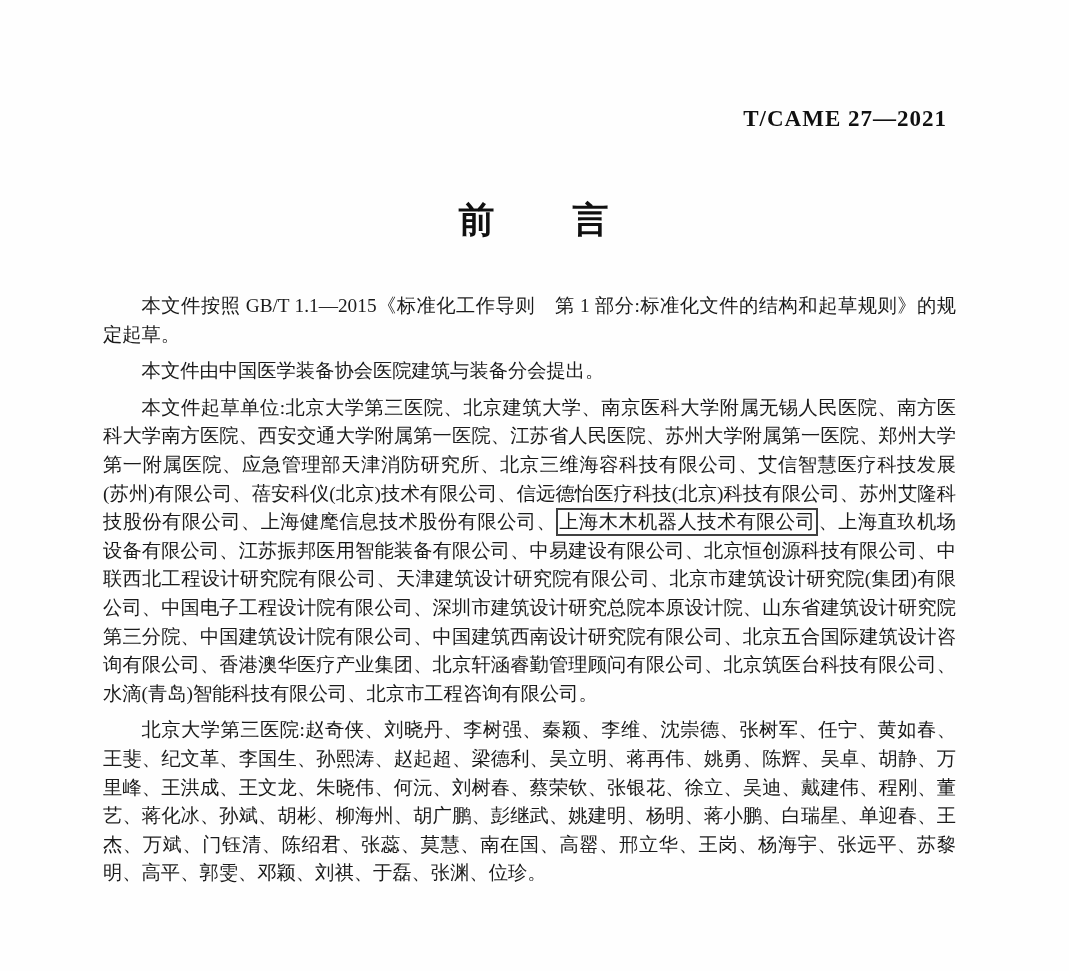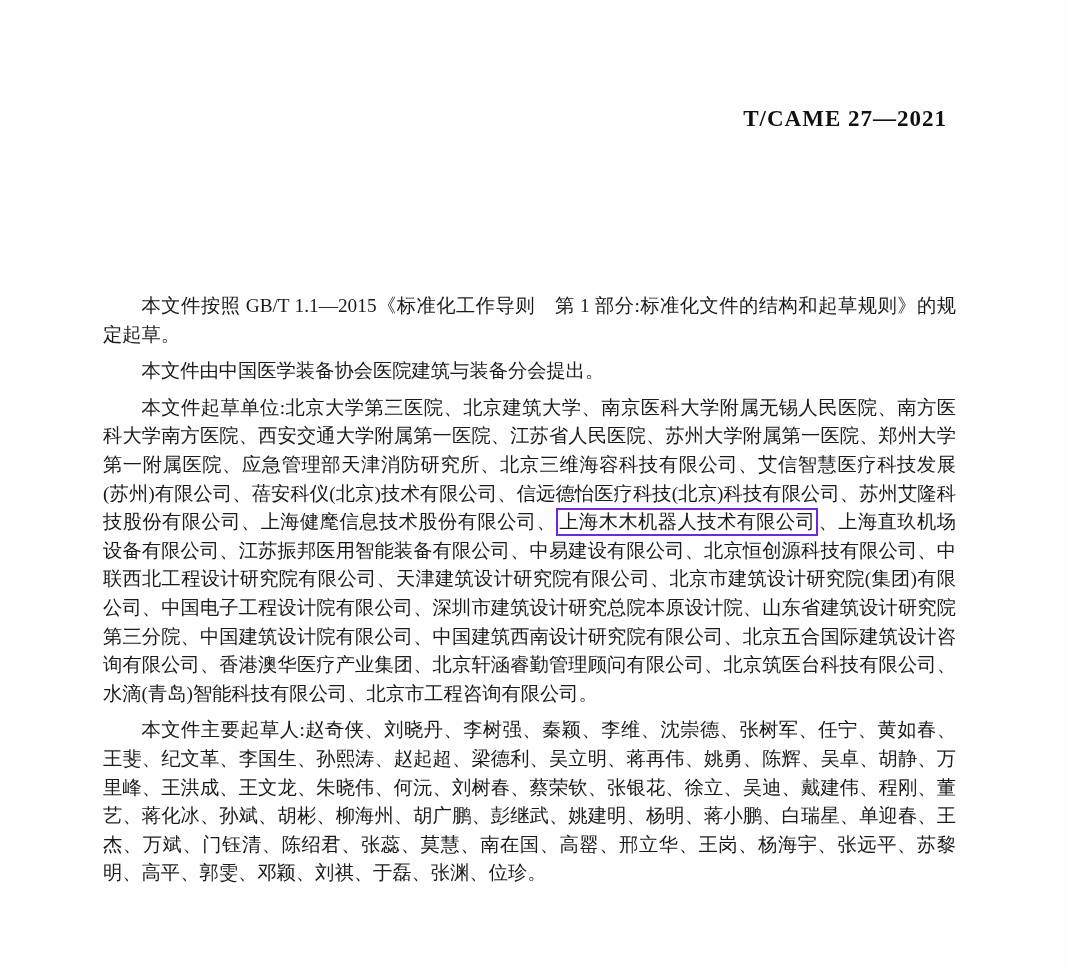--- a/index.html
+++ b/index.html
@@ -50,38 +50,39 @@
   }
   .body-text p {
     margin: 0;
     text-indent: 2em;
   }
   .body-text p + p {
     margin-top: 8px;
   }
   .highlight-box {
     display: inline;
-    border: 2px solid #6d28d9;
+    border: 2px solid #404040;
     padding: 1px 1px 2px 1px;
   }
 </style>
 </head>
 <body>
 
 <div class="page">
 
   <div class="doc-number">T/CAME 27—2021</div>
 
+  <div class="doc-title">前　　言</div>
 
   <div class="body-text">
 
     <p>本文件按照 GB/T 1.1—2015《标准化工作导则　第 1 部分:标准化文件的结构和起草规则》的规定起草。</p>
 
     <p>本文件由中国医学装备协会医院建筑与装备分会提出。</p>
 
 
     <p><span>本文件起草单位:北京大学第三医院、北京建筑大学、南京医科大学附属无锡人民医院、南方医科大学南方医院、西安交通大学附属第一医院、江苏省人民医院、苏州大学附属第一医院、郑州大学第一附属医院、应急管理部天津消防研究所、北京三维海容科技有限公司、艾信智慧医疗科技发展(苏州)有限公司、蓓安科仪(北京)技术有限公司、信远德怡医疗科技(北京)科技有限公司、苏州艾隆科技股份有限公司、上海健麾信息技术股份有限公司、</span><span class="highlight-box">上海木木机器人技术有限公司</span><span>、上海直玖机场设备有限公司、江苏振邦医用智能装备有限公司、中易建设有限公司、北京恒创源科技有限公司、中联西北工程设计研究院有限公司、天津建筑设计研究院有限公司、北京市建筑设计研究院(集团)有限公司、中国电子工程设计院有限公司、深圳市建筑设计研究总院本原设计院、山东省建筑设计研究院第三分院、中国建筑设计院有限公司、中国建筑西南设计研究院有限公司、北京五合国际建筑设计咨询有限公司、香港澳华医疗产业集团、北京轩涵睿勤管理顾问有限公司、北京筑医台科技有限公司、水滴(青岛)智能科技有限公司、北京市工程咨询有限公司。</span></p>
 
-    <p>本文件主要起草人:赵奇侠、刘晓丹、李树强、秦颖、李维、沈崇德、张树军、任宁、黄如春、王斐、纪文革、李国生、孙熙涛、赵起超、梁德利、吴立明、蒋再伟、姚勇、陈辉、吴卓、胡静、万里峰、王洪成、王文龙、朱晓伟、何沅、刘树春、蔡荣钦、张银花、徐立、吴迪、戴建伟、程刚、董艺、蒋化冰、孙斌、胡彬、柳海州、胡广鹏、彭继武、姚建明、杨明、蒋小鹏、白瑞星、单迎春、王杰、万斌、门钰清、陈绍君、张蕊、莫慧、南在国、高罂、邢立华、王岗、杨海宇、张远平、苏黎明、高平、郭雯、邓颖、刘祺、于磊、张渊、位珍。</p>
+    <p>北京大学第三医院:赵奇侠、刘晓丹、李树强、秦颖、李维、沈崇德、张树军、任宁、黄如春、王斐、纪文革、李国生、孙熙涛、赵起超、梁德利、吴立明、蒋再伟、姚勇、陈辉、吴卓、胡静、万里峰、王洪成、王文龙、朱晓伟、何沅、刘树春、蔡荣钦、张银花、徐立、吴迪、戴建伟、程刚、董艺、蒋化冰、孙斌、胡彬、柳海州、胡广鹏、彭继武、姚建明、杨明、蒋小鹏、白瑞星、单迎春、王杰、万斌、门钰清、陈绍君、张蕊、莫慧、南在国、高罂、邢立华、王岗、杨海宇、张远平、苏黎明、高平、郭雯、邓颖、刘祺、于磊、张渊、位珍。</p>
 
   </div>
 
 </div>
 
 </body></html>

